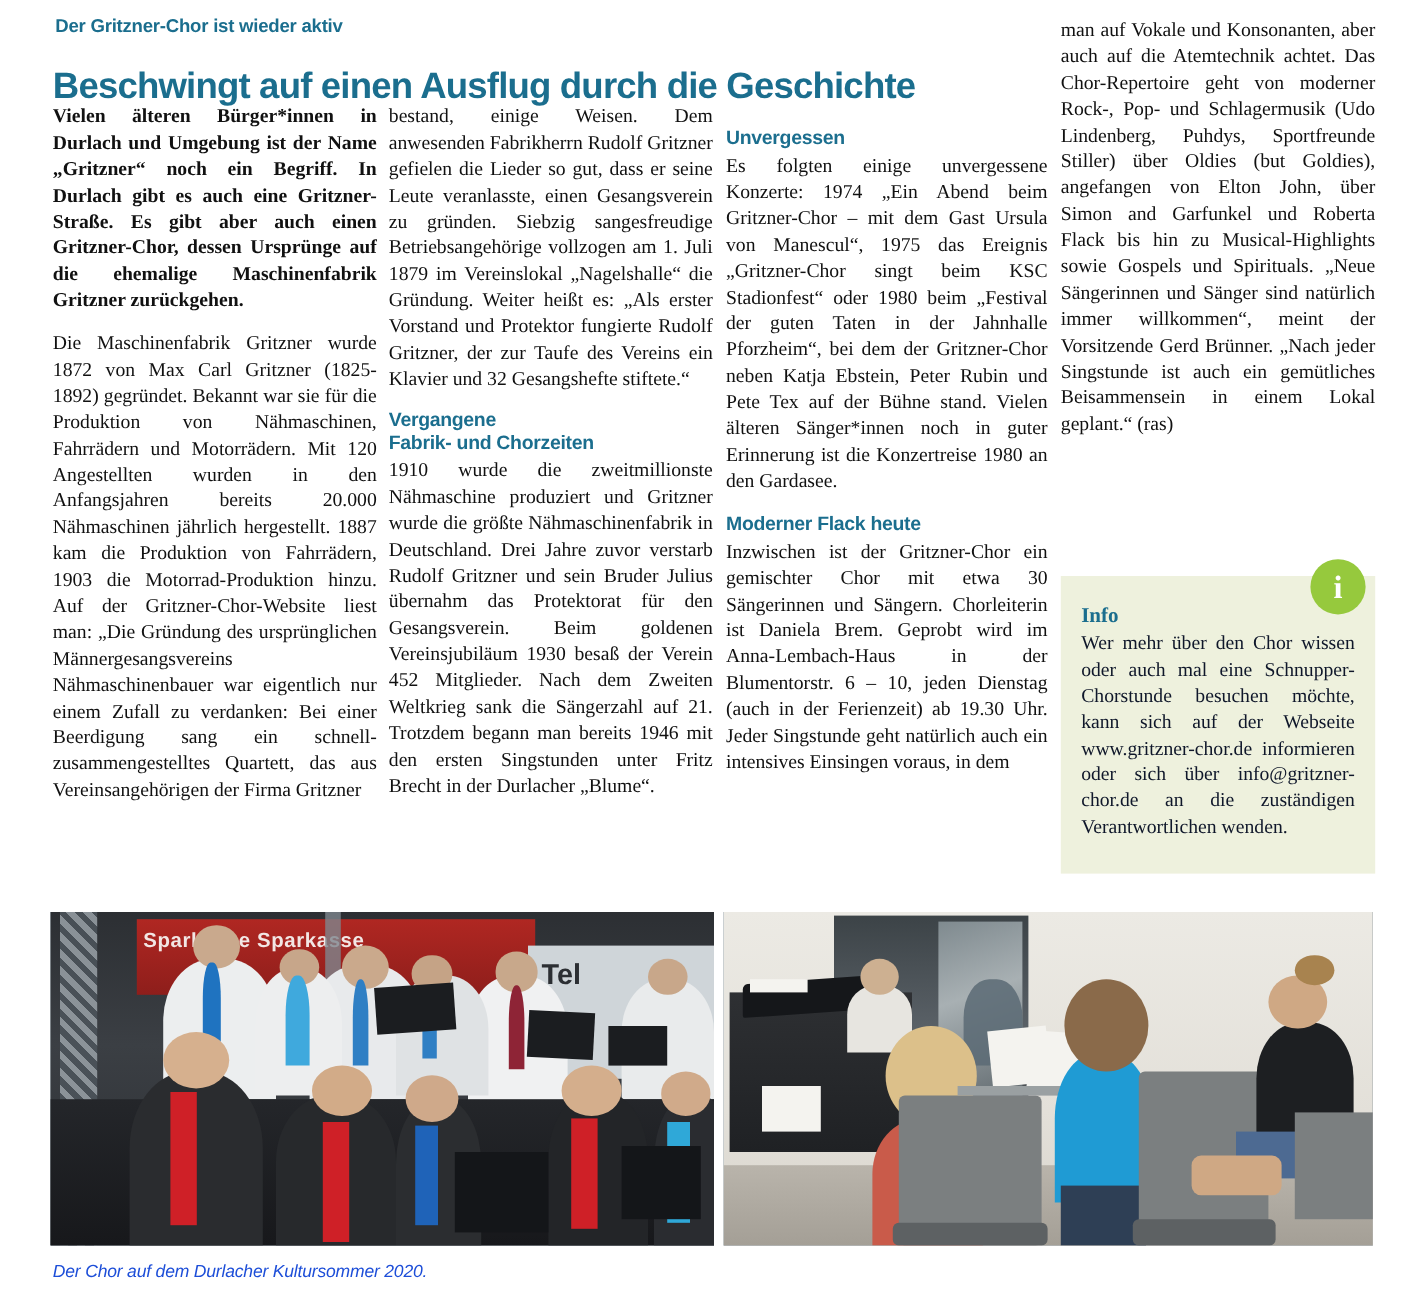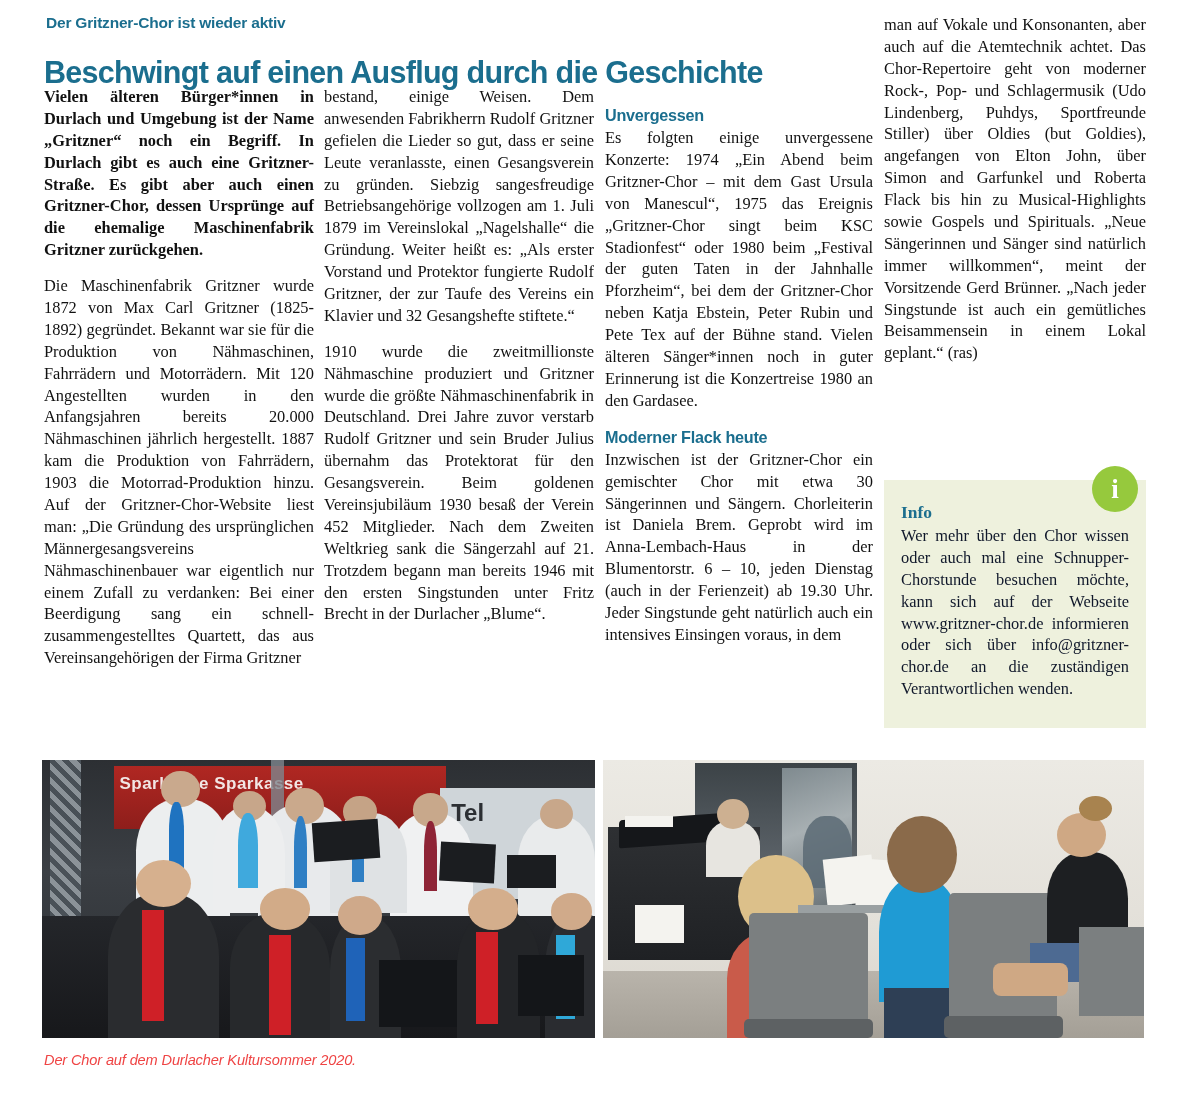--- a/index.html
+++ b/index.html
@@ -162,21 +162,21 @@
   .rp-chair  { position:absolute; background:#7b7f80; border-radius:5px; }
   .rp-sheet  { position:absolute; background:#f4f3ef; }
 
   
   .caption {
     position: absolute;
     top: 1052px;
     font-family: "Liberation Sans", sans-serif;
     font-style: italic;
     font-size: 14.6px;
-    color: #ef4444;
+    color: #1d4ed8;
     letter-spacing: -0.15px;
     white-space: nowrap;
   }
   #caption-left  { left: 44px; }
   #caption-right { left: 604px; }
   #caption-right .credit { margin-left: 18px; }
 </style>
 </head>
 <body>
 
@@ -185,20 +185,24 @@
   <div class="kicker">Der Gritzner-Chor ist wieder aktiv</div>
   <h1 class="headline">Beschwingt auf einen Ausflug durch die Geschichte</h1>
 
   <div class="col" id="col1">
     <p class="lead">Vielen älteren Bürger*innen in Durlach und Umgebung ist der Name „Gritzner“ noch ein Begriff. In Durlach gibt es auch eine Gritzner-Straße. Es gibt aber auch einen Gritzner-Chor, dessen Ursprünge auf die ehemalige Maschinenfabrik Gritzner zurückgehen.</p>
     <p>Die Maschinenfabrik Gritzner wurde 1872 von Max Carl Gritzner (1825-1892) gegründet. Bekannt war sie für die Produktion von Nähmaschinen, Fahrrädern und Motorrädern. Mit 120 Angestellten wurden in den Anfangsjahren bereits 20.000 Nähmaschinen jährlich hergestellt. 1887 kam die Produktion von Fahrrädern, 1903 die Motorrad-Produktion hinzu. Auf der Gritzner-Chor-Website liest man: „Die Gründung des ursprünglichen Männergesangsvereins Nähmaschinenbauer war eigentlich nur einem Zufall zu verdanken: Bei einer Beerdigung sang ein schnell-zusammengestelltes Quartett, das aus Vereinsangehörigen der Firma Gritzner</p>
   </div>
 
   <div class="col" id="col2">
     <p>bestand, einige Weisen. Dem anwesenden Fabrikherrn Rudolf Gritzner gefielen die Lieder so gut, dass er seine Leute veranlasste, einen Gesangsverein zu gründen. Siebzig sangesfreudige Betriebsangehörige vollzogen am 1. Juli 1879 im Vereinslokal „Nagelshalle“ die Gründung. Weiter heißt es: „Als erster Vorstand und Protektor fungierte Rudolf Gritzner, der zur Taufe des Vereins ein Klavier und 32 Gesangshefte stiftete.“</p>
+    <div class="subhead">
+      <span>Vergangene</span><br>
+      <span>Fabrik- und Chorzeiten</span>
+    </div>
     <p>1910 wurde die zweitmillionste Nähmaschine produziert und Gritzner wurde die größte Nähmaschinenfabrik in Deutschland. Drei Jahre zuvor verstarb Rudolf Gritzner und sein Bruder Julius übernahm das Protektorat für den Gesangsverein. Beim goldenen Vereinsjubiläum 1930 besaß der Verein 452 Mitglieder. Nach dem Zweiten Weltkrieg sank die Sängerzahl auf 21. Trotzdem begann man bereits 1946 mit den ersten Singstunden unter Fritz Brecht in der Durlacher „Blume“.</p>
   </div>
 
   <div class="col" id="col3">
     <div class="subhead">Unvergessen</div>
     <p>Es folgten einige unvergessene Konzerte: 1974 „Ein Abend beim Gritzner-Chor – mit dem Gast Ursula von Manescul“, 1975 das Ereignis „Gritzner-Chor singt beim KSC Stadionfest“ oder 1980 beim „Festival der guten Taten in der Jahnhalle Pforzheim“, bei dem der Gritzner-Chor neben Katja Ebstein, Peter Rubin und Pete Tex auf der Bühne stand. Vielen älteren Sänger*innen noch in guter Erinnerung ist die Konzertreise 1980 an den Gardasee.</p>
     <div class="subhead gap">Moderner Flack heute</div>
     <p>Inzwischen ist der Gritzner-Chor ein gemischter Chor mit etwa 30 Sängerinnen und Sängern. Chorleiterin ist Daniela Brem. Geprobt wird im Anna-Lembach-Haus in der Blumentorstr. 6 – 10, jeden Dienstag (auch in der Ferienzeit) ab 19.30 Uhr. Jeder Singstunde geht natürlich auch ein intensives Einsingen voraus, in dem</p>
   </div>
 

